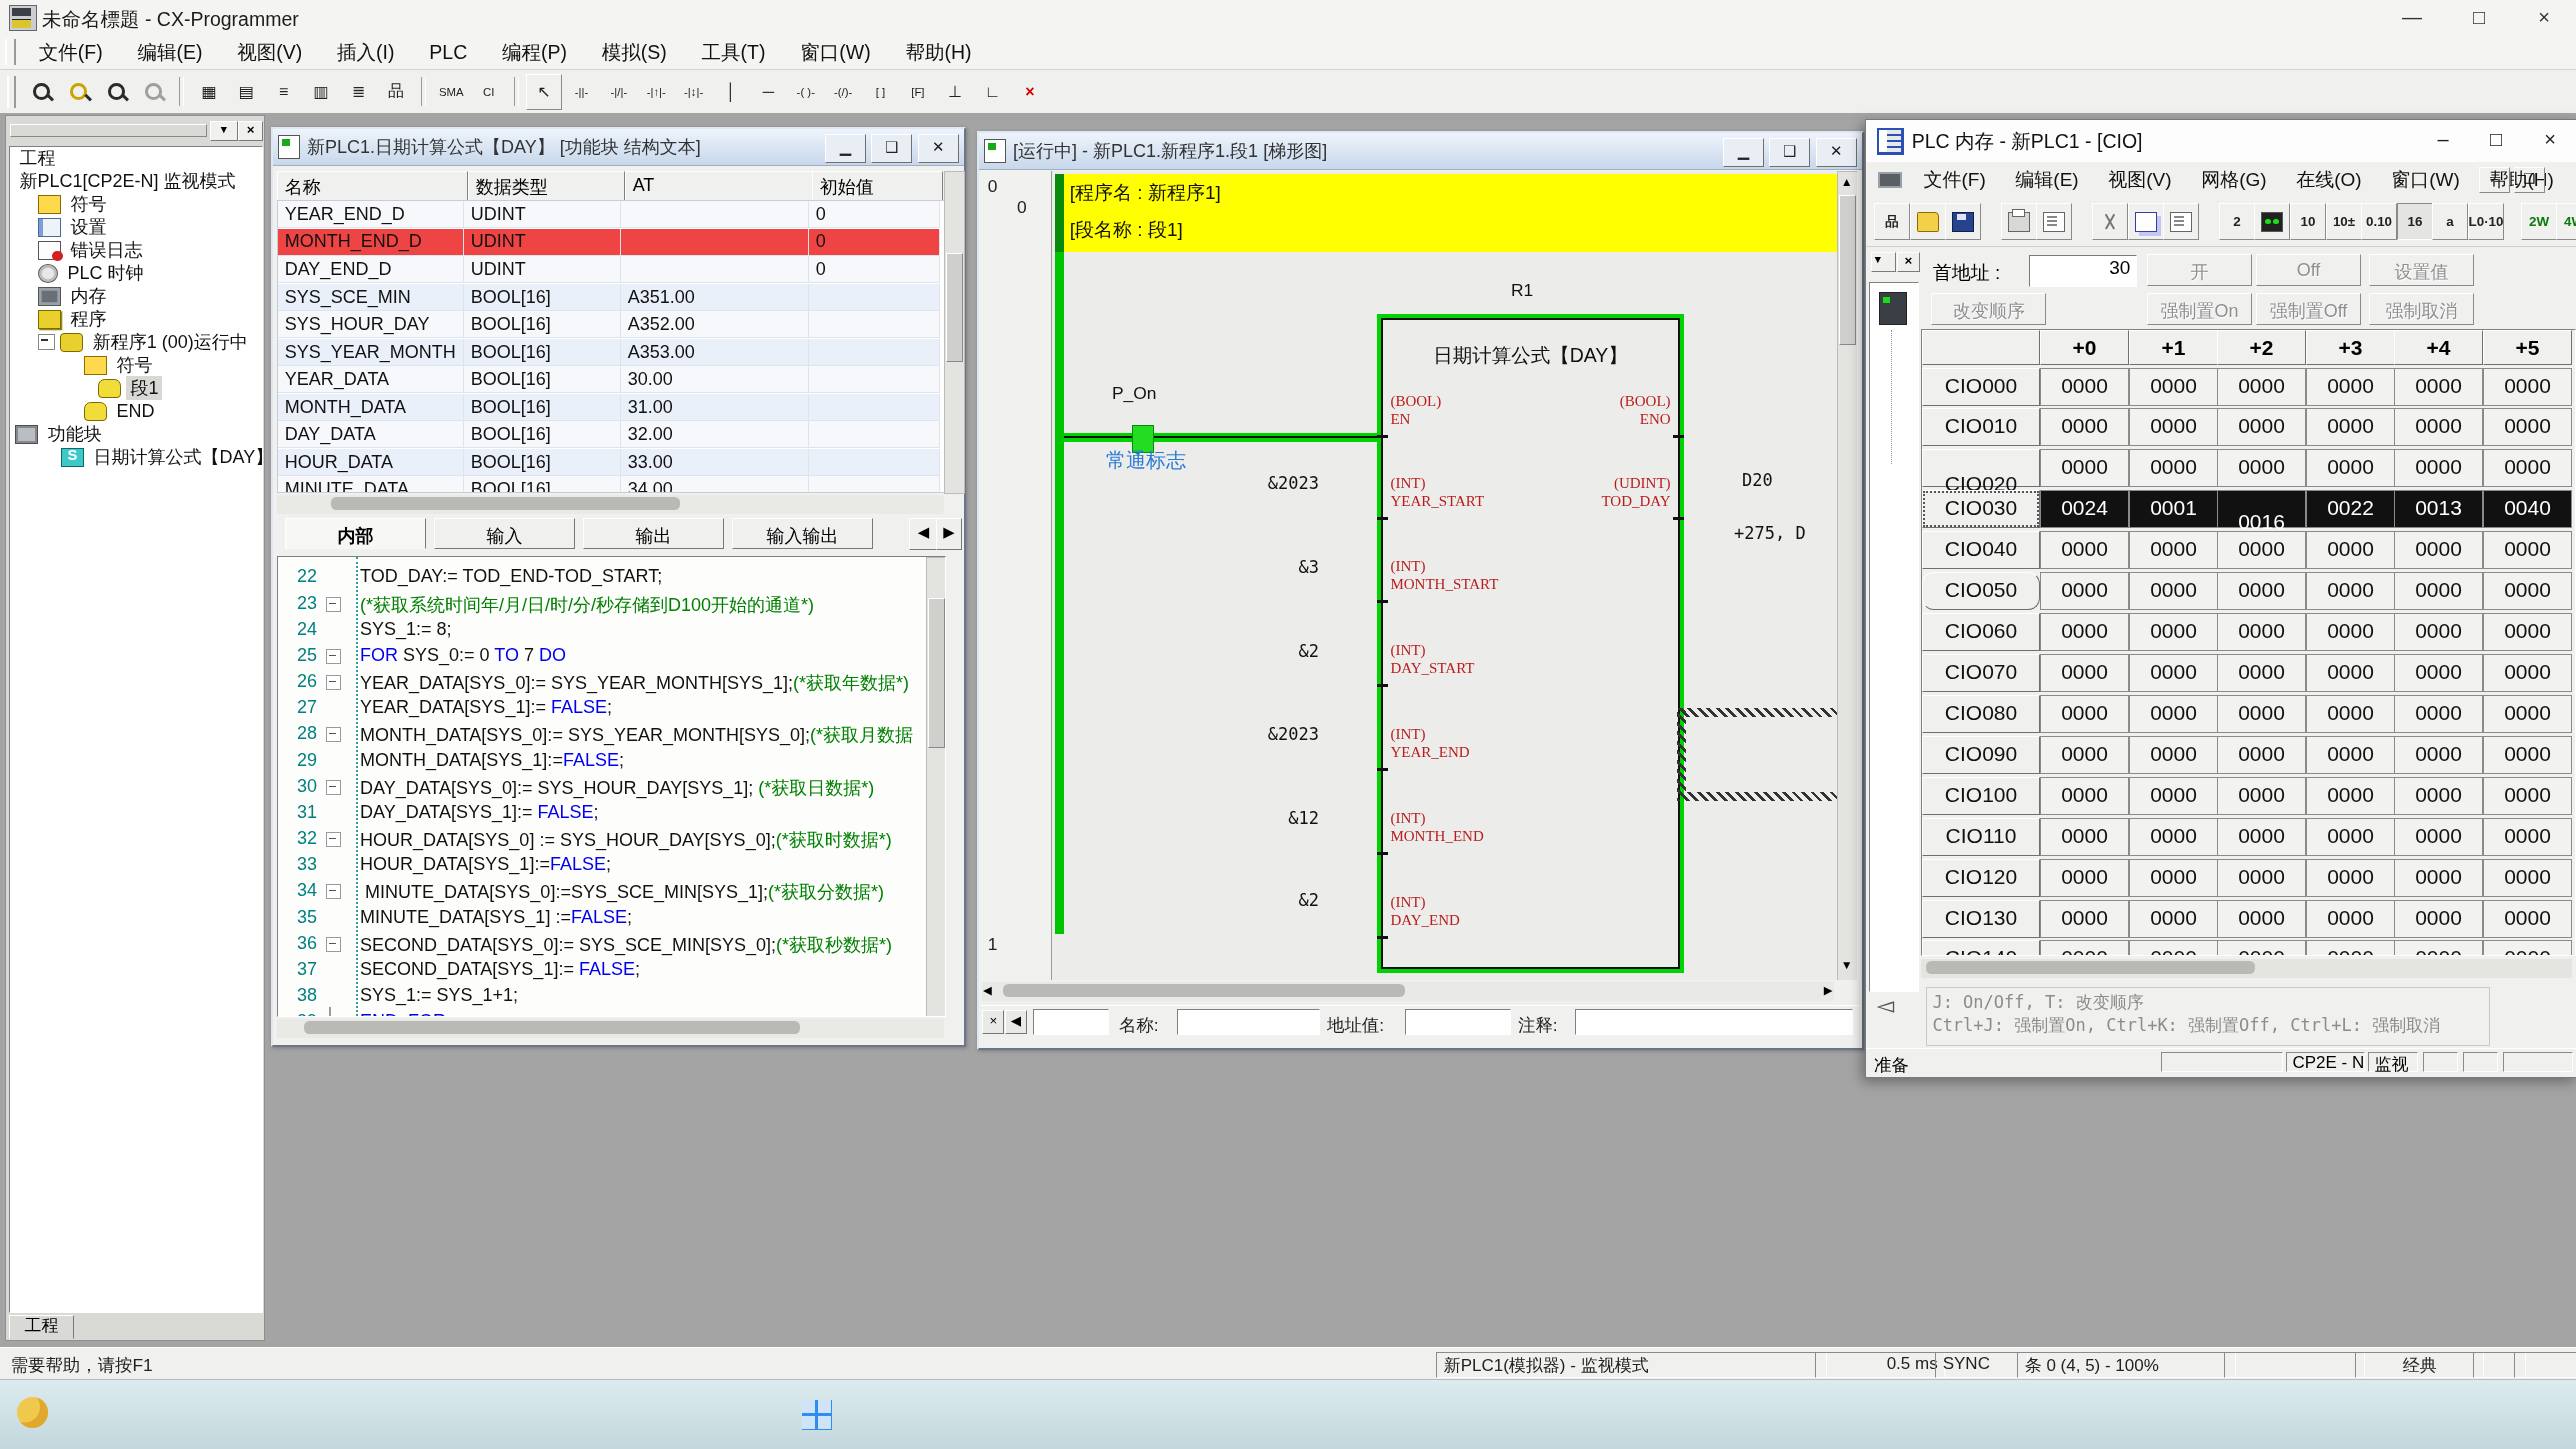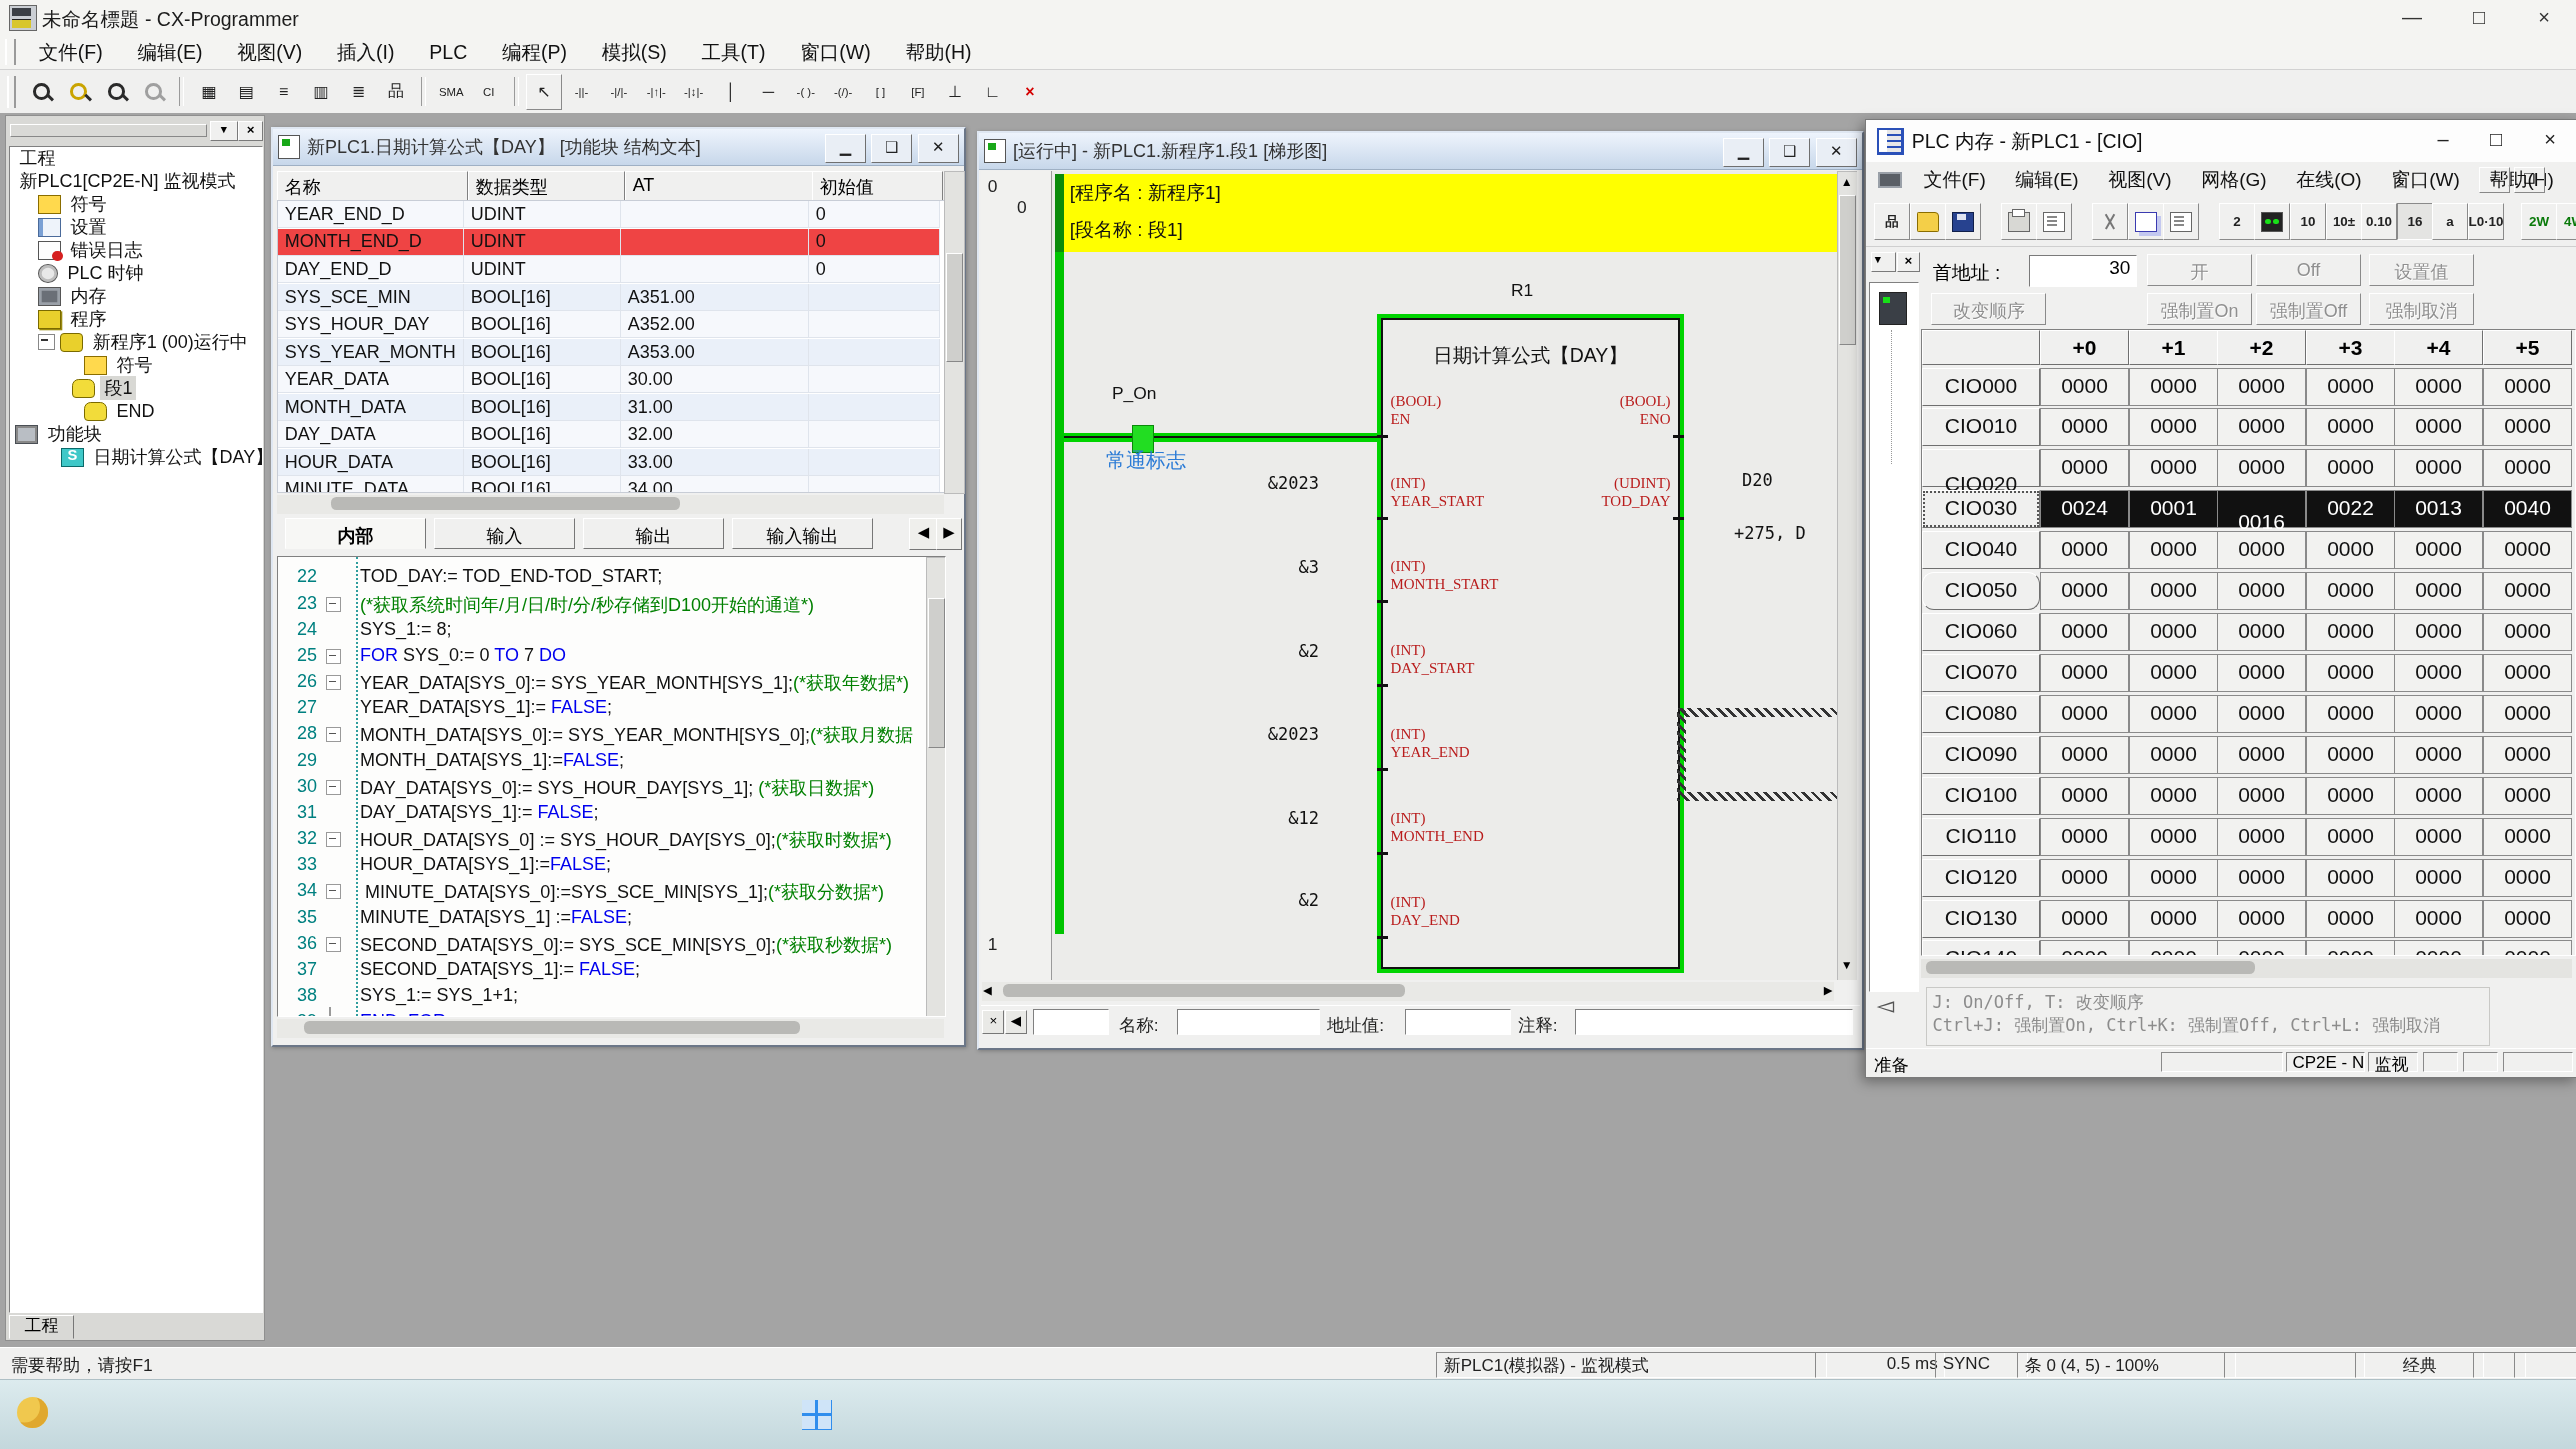--- a/index.html
+++ b/index.html
@@ -286,21 +286,21 @@
         </div>
         <div class="titem" style="padding-left: 28px;">
           <span class="expander"></span>
           <span class="ti ic-program"></span>
           <span class="lab">新程序1 (00)运行中</span>
         </div>
         <div class="titem" style="padding-left: 74px;">
           <span class="ti ic-symbols"></span>
           <span class="lab">符号</span>
         </div>
-        <div class="titem sel" style="padding-left: 62px;">
+        <div class="titem sel" style="padding-left: 88px;">
           <span class="ti ic-section"></span>
           <span class="lab">段1</span>
         </div>
         <div class="titem" style="padding-left: 74px;">
           <span class="ti ic-section"></span>
           <span class="lab">END</span>
         </div>
         <div class="titem" style="padding-left: 5.4px;">
           <span class="ti ic-fb"></span>
           <span class="lab">功能块</span>

